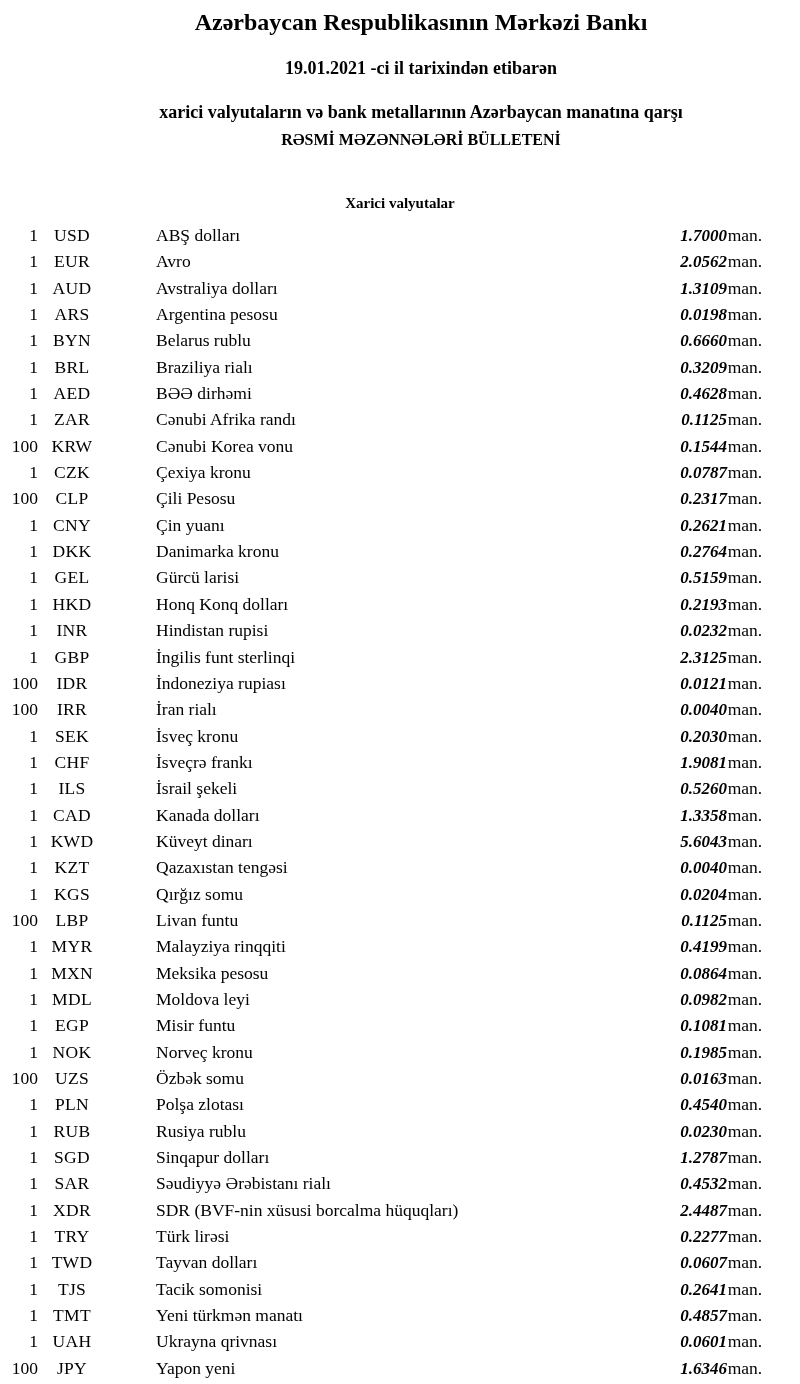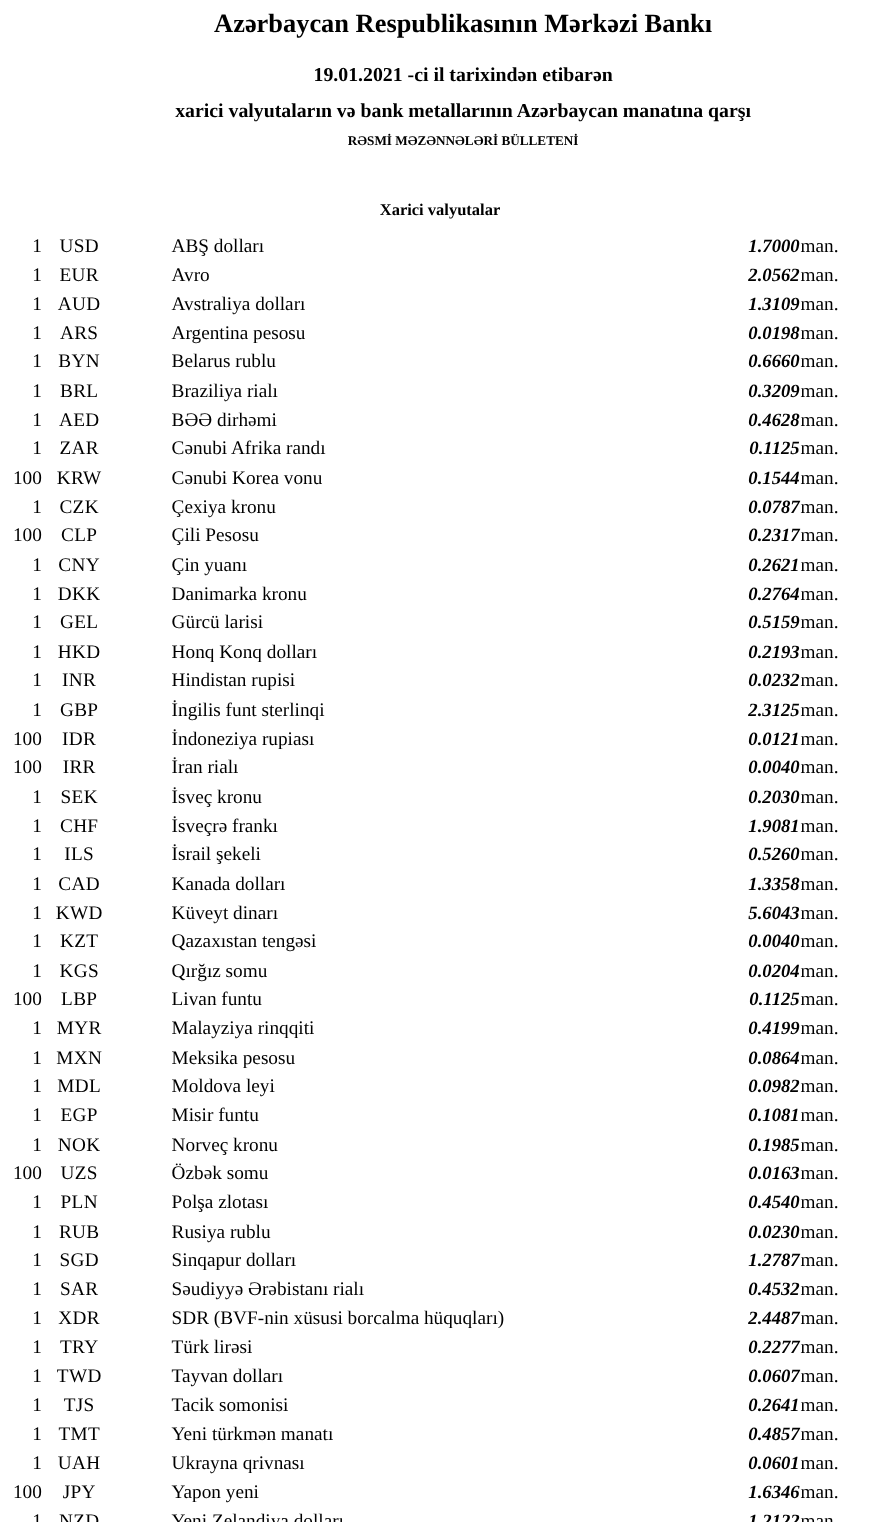--- a/index.html
+++ b/index.html
@@ -31,24 +31,24 @@
   .date-line {
     font-size: 18px;
     line-height: 24px;
     font-weight: bold;
     margin-top: 18px;
   }
   .subtitle {
     font-size: 18px;
     line-height: 24px;
     font-weight: bold;
-    margin-top: 8px;
+    margin-top: 20px;
   }
   .bulletin {
-    font-size: 12px;
+    font-size: 16px;
     line-height: 24px;
     font-weight: bold;
     margin-top: 4px;
   }
   .section-title {
     text-align: center;
     font-size: 15px;
     line-height: 22px;
     font-weight: bold;
     margin-top: 40px;

